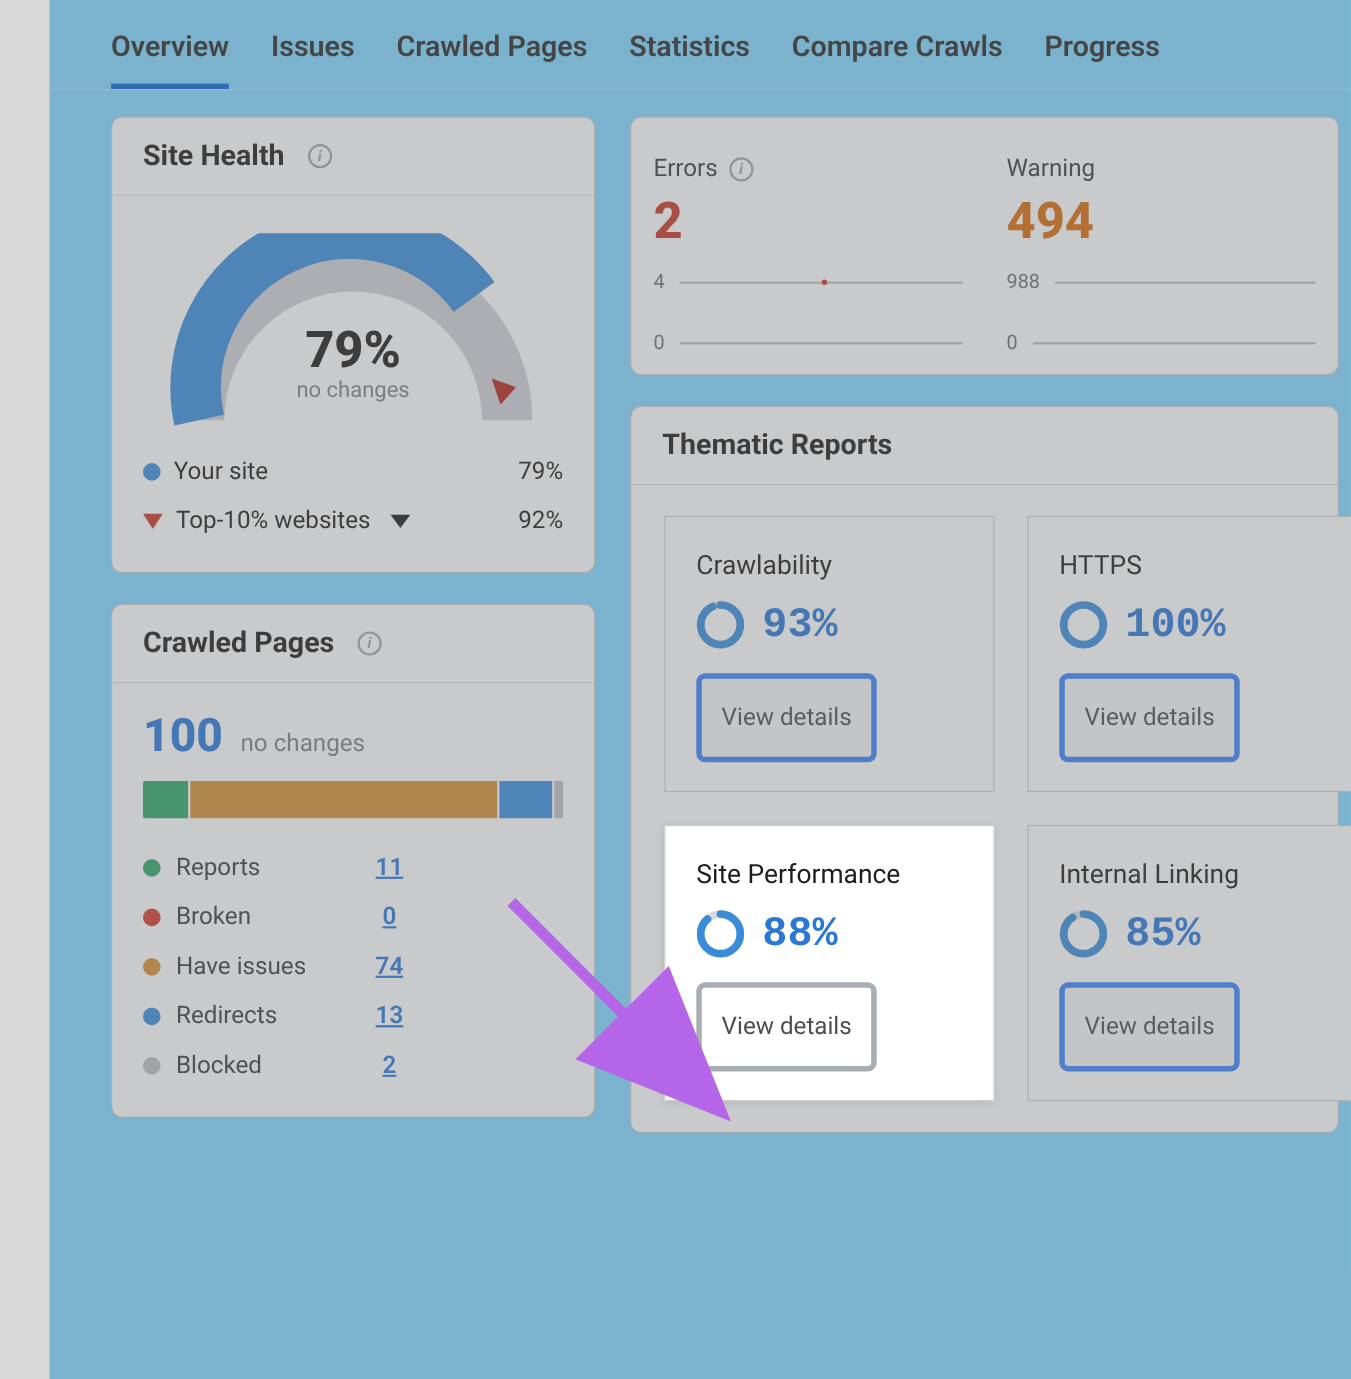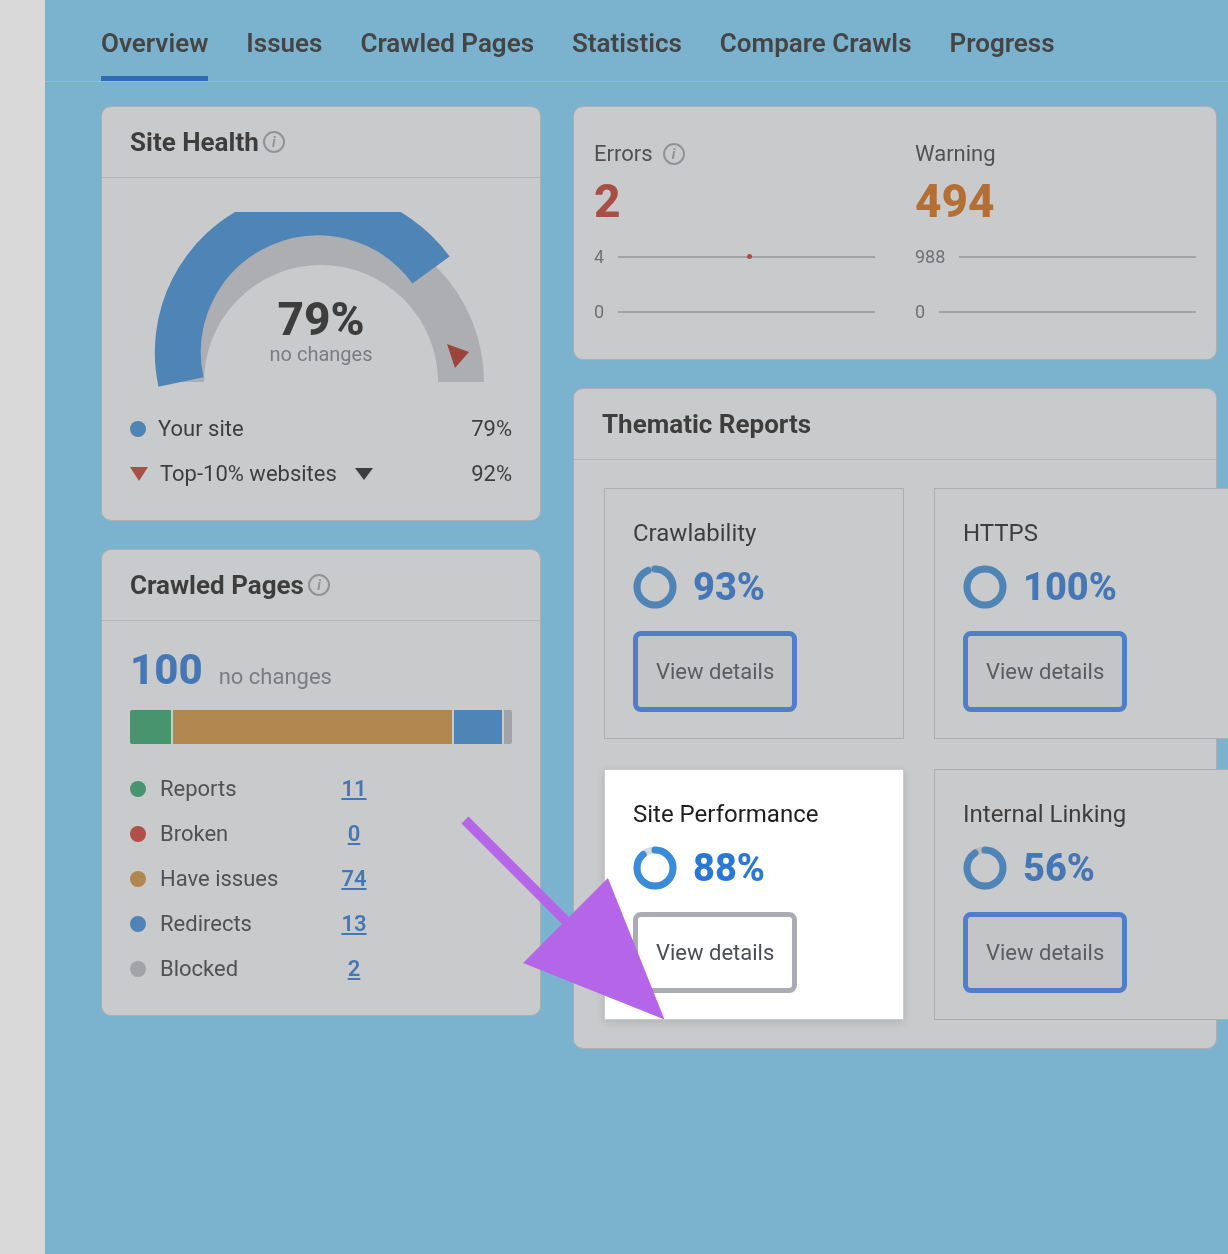--- a/index.html
+++ b/index.html
@@ -52,21 +52,21 @@
     background: #f5f6f7;
     border: 1px solid #c9cbcf;
     border-radius: 10px;
     margin-bottom: 28px;
   }
   .card-h {
     padding: 20px 28px;
     border-bottom: 1px solid #d6d8db;
     display: flex;
     align-items: center;
-    gap: 4px;
+    gap: 21px;
     font-size: 26px;
     font-weight: 700;
     color: #1e1e1e;
   }
   .info-ic {
     width: 22px; height: 22px; border: 2px solid #9ea2a8; border-radius: 50%;
     display: inline-flex; align-items: center; justify-content: center;
     font-size: 14px; font-weight: 700; color: #9ea2a8; font-style: italic;
   }
   .card-b { padding: 24px 28px; }
@@ -113,21 +113,21 @@
     background:#f5f6f7; border:1px solid #c9cbcf; border-radius:0;
     padding: 30px 28px 26px 28px;
   }
   .tcard.highlight {
     background:#ffffff;
     box-shadow: 0 2px 8px rgba(0,0,0,0.12);
     position: relative;
     z-index: 10;
   }
   .tname { font-size:24px; color:#1e1e1e; margin-bottom:18px; white-space: nowrap;}
-  .tval { display:flex; align-items:center; gap:16px; margin-bottom:22px; }
+  .tval { display:flex; align-items:center; gap:16px; margin-bottom:22px;font-family:Liberation Mono, monospace; }
   .tpct { font-size:38px; font-weight:800; color:#2b77d6; }
   .ring { width:44px; height:44px; }
   .vbtn {
     display:inline-block; font-size:22px; color:#4b4e53;
     background:#eceef0; border:5px solid #3b82f6; border-radius:8px;
     padding:23px 18px; cursor:pointer;
   }
   .vbtn.hl { background:#fff; border-color:#a9adb3; }
   
   .arrow {
@@ -236,21 +236,21 @@
                 <span class="cp-label">Blocked</span>
                 <span class="cp-val">2</span>
               </div>
             </div>
         </div>
       </div>
     </div>
 
     <div class="col-r">
 
-      <div class="card" style="padding-bottom:27px;">
+      <div class="card" style="padding-bottom:8px;">
         <div class="ew">
           <div class="ew-col">
             <div class="ew-title">
               <span>Errors</span>
               <span class="info-ic">i</span>
             </div>
             <div class="ew-big ew-red">2</div>
             <div class="spark">
               <div class="spark-row">
                   <span>4</span>
@@ -307,21 +307,21 @@
                   <circle cx="22" cy="22" r="18" stroke="#d7dade" stroke-width="7" fill="none"></circle>
                   <circle cx="22" cy="22" r="18" stroke="#3a8bd8" stroke-width="7" fill="none" stroke-dasharray="113.09733552923255" stroke-dashoffset="13.571680263507906" transform="rotate(-90 22 22)" stroke-linecap="round"></circle>
                 </svg>
                 <span class="tpct">88%</span>
               </div><span class="vbtn hl">View details</span></div>
             <div class="tcard"><div class="tname">Internal Linking</div><div class="tval">
                 <svg class="ring" viewBox="0 0 44 44">
                   <circle cx="22" cy="22" r="18" stroke="#d7dade" stroke-width="7" fill="none"></circle>
                   <circle cx="22" cy="22" r="18" stroke="#3a8bd8" stroke-width="7" fill="none" stroke-dasharray="113.09733552923255" stroke-dashoffset="11.309733552923253" transform="rotate(-90 22 22)" stroke-linecap="round"></circle>
                 </svg>
-                <span class="tpct">56%</span>
+                <span class="tpct">85%</span>
               </div><span class="vbtn">View details</span></div>
           </div>
       </div>
     </div>
   </div>
 
   <div class="dim"></div>
 
   <svg class="arrow" style="left:400px; top:800px;" width="220" height="220">
     <defs>

